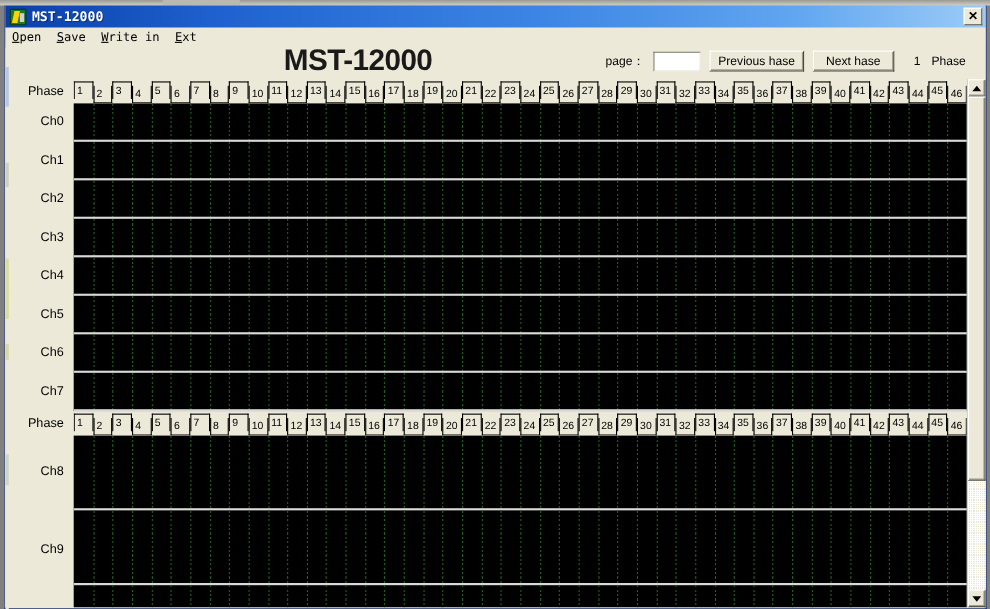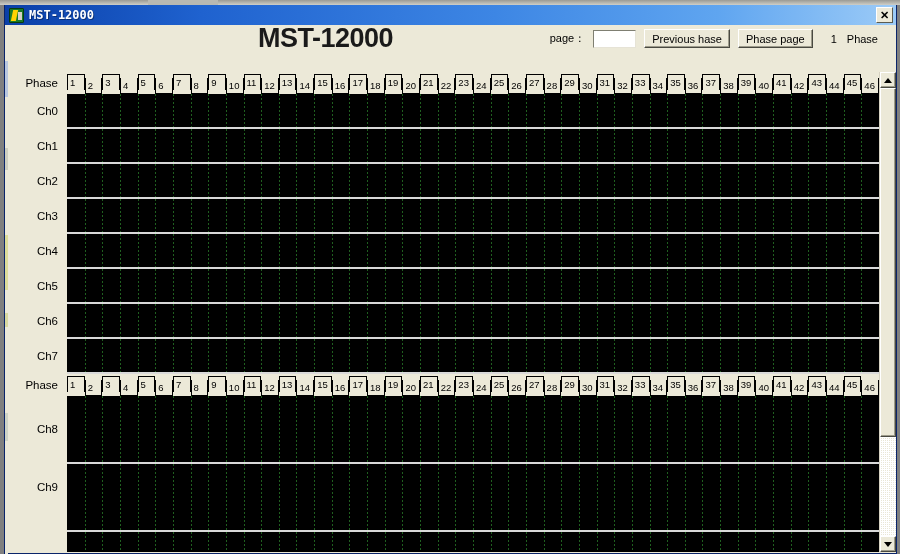--- a/index.html
+++ b/index.html
@@ -292,28 +292,34 @@
 
 <div id="app-window">
 
   <div id="title-bar">
     <div class="app-icon"></div>
     <div class="title-text">MST-12000</div>
     <div class="spacer"></div>
     <div id="close-button">✕</div>
   </div>
 
+  <div id="menu-bar">
+    <div class="menu-item"><span class="u">O</span><span>pen</span></div>
+    <div class="menu-item"><span class="u">S</span><span>ave</span></div>
+    <div class="menu-item"><span class="u">W</span><span>rite in</span></div>
+    <div class="menu-item"><span class="u">E</span><span>xt</span></div>
+  </div>
 
   <div id="header-row">
     <div id="big-title">MST-12000</div>
     <div id="page-controls">
       <span id="phase-label">page：</span>
       <input id="phase-input" type="text" value="" style="">
       <button class="page-btn" id="prev-page-btn">Previous hase</button>
-      <button class="page-btn" id="next-page-btn">Phase page</button>
+      <button class="page-btn" id="next-page-btn">Next hase</button>
       <span id="page-number">1</span>
       <span id="page-word">Phase</span>
     </div>
   </div>
 
   <div id="content-area">
     <div id="grid-viewport">
       <div id="grid-inner">
 
       <div class="row phase-row">
@@ -871,21 +877,21 @@
               <div class="gridline" style="left: 706px;"></div>
               <div class="gridline" style="left: 724px;"></div>
               <div class="gridline" style="left: 741px;"></div>
               <div class="gridline" style="left: 759px;"></div>
               <div class="gridline" style="left: 777px;"></div>
               <div class="gridline" style="left: 794px;"></div>
               <div class="trace" style="bottom: 0px;"></div>
             </div>
           </div>
           <div class="row chan-row" style="height: 68px;">
-            <div class="row-label" style="top: 17px; padding-left: 9px;">Ch9</div>
+            <div class="row-label" style="top: 30px; padding-left: 9px;">Ch9</div>
             <div class="wave" style="height: 68px;">
               <div class="gridline" style="left: 18px;"></div>
               <div class="gridline" style="left: 35px;"></div>
               <div class="gridline" style="left: 53px;"></div>
               <div class="gridline" style="left: 71px;"></div>
               <div class="gridline" style="left: 88px;"></div>
               <div class="gridline" style="left: 106px;"></div>
               <div class="gridline" style="left: 124px;"></div>
               <div class="gridline" style="left: 141px;"></div>
               <div class="gridline" style="left: 159px;"></div>

